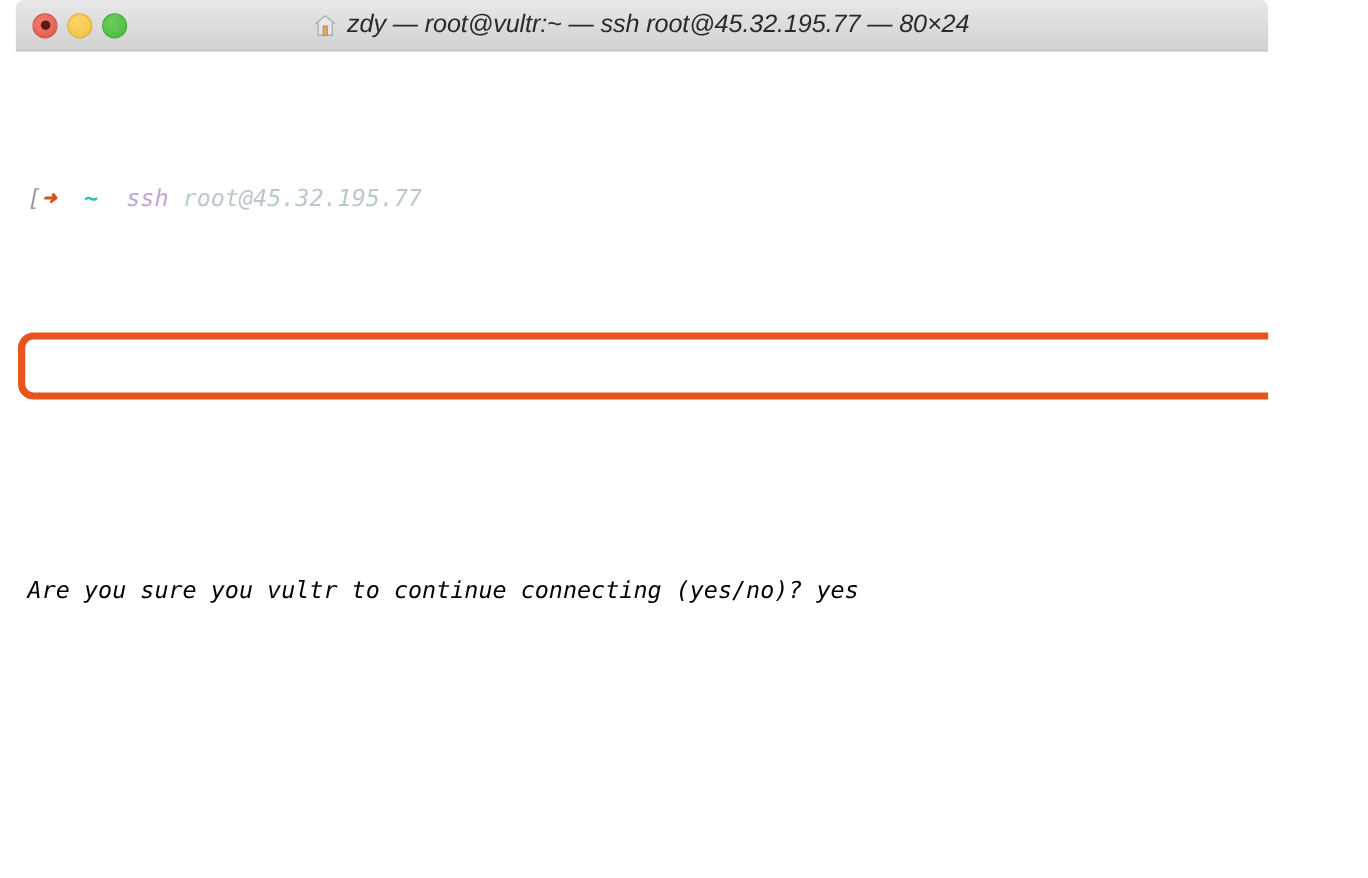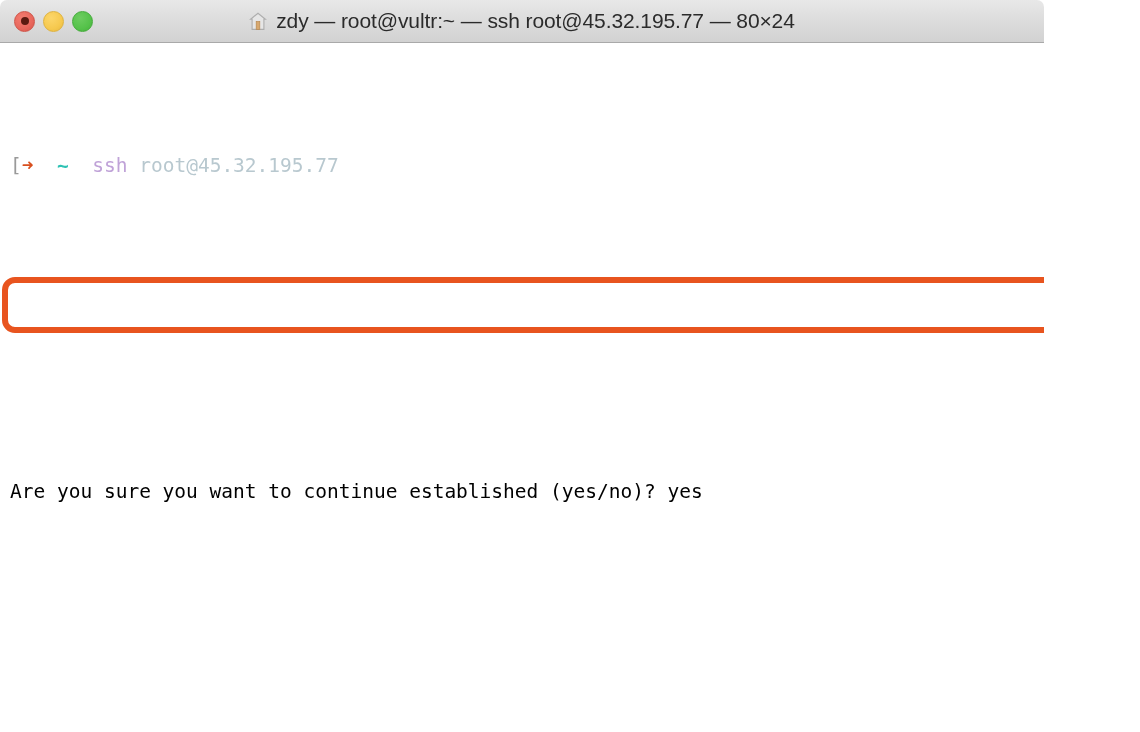--- a/index.html
+++ b/index.html
@@ -11,28 +11,29 @@
   body {
     width: 1140px;
     height: 732px;
     overflow: hidden;
     font-family: "Liberation Sans", sans-serif;
   }
 
   
   .window {
     position: absolute;
-    left: 0;
+    left: 13px;
     top: 0;
     width: 1044px;
     height: 732px;
     box-sizing: border-box;
     background: #ffffff;
     border-radius: 7px 7px 7px 7px;
     overflow: hidden;
+    font-style: italic;
   }
 
   
   .titlebar {
     position: relative;
     height: 43px;
     box-sizing: border-box;
     background: linear-gradient(to bottom, #e8e8e8 0%, #dcdcdc 50%, #d2d2d2 100%);
     border-bottom: 1px solid #a9a9a9;
     display: flex;
@@ -196,21 +197,21 @@
 
       
       <div class="line"><span class="c-bracket">[</span><span class="c-arrow">➜</span><span class="c-plain">  </span><span class="c-tilde">~</span><span class="c-plain">  </span><span class="c-cmd">ssh</span><span class="c-plain"> </span><span class="c-arg">root@45.32.195.77</span><span class="edge-marker">]</span></div>
 
       
       <div class="line"><span>The authenticity of host '45.32.195.77 (45.32.195.77)' can't be established.</span></div>
 
       
 
       
-      <div class="line"><span>Are you sure you want to continue established (yes/no)? yes</span></div>
+      <div class="line"><span>Are you sure you vultr to continue connecting (yes/no)? yes</span></div>
 
       
 
       
       
 
       
       
 
       

